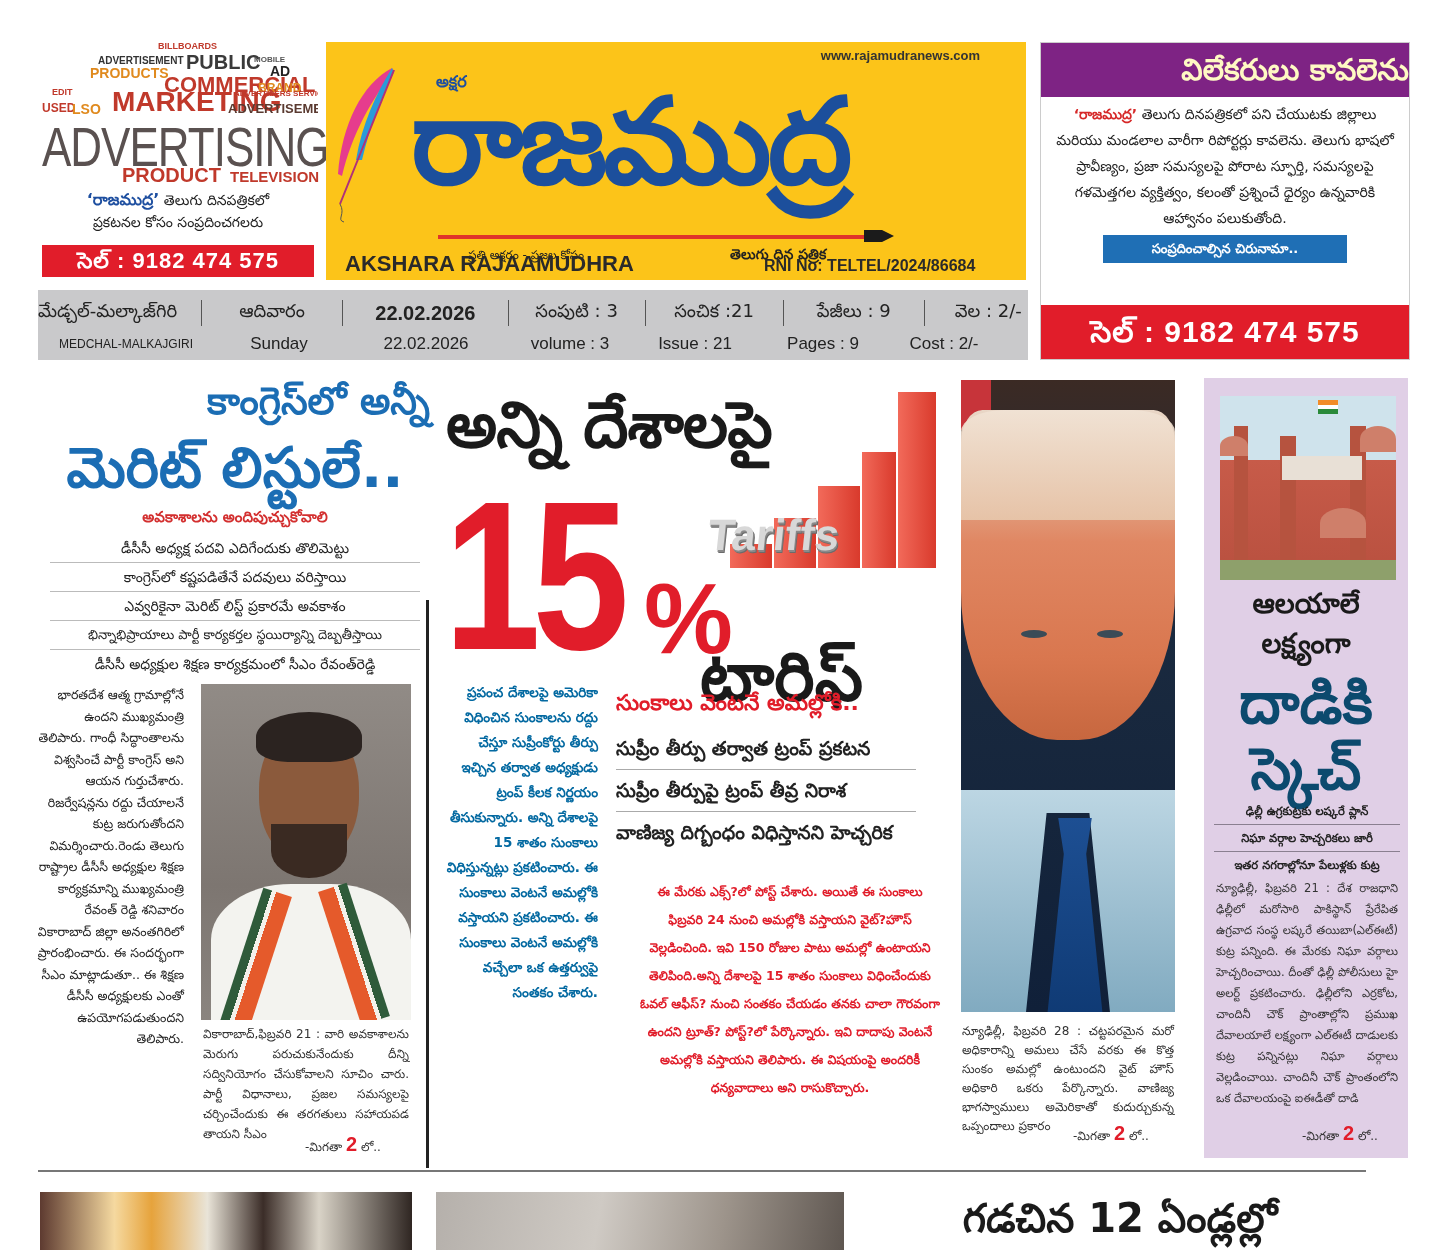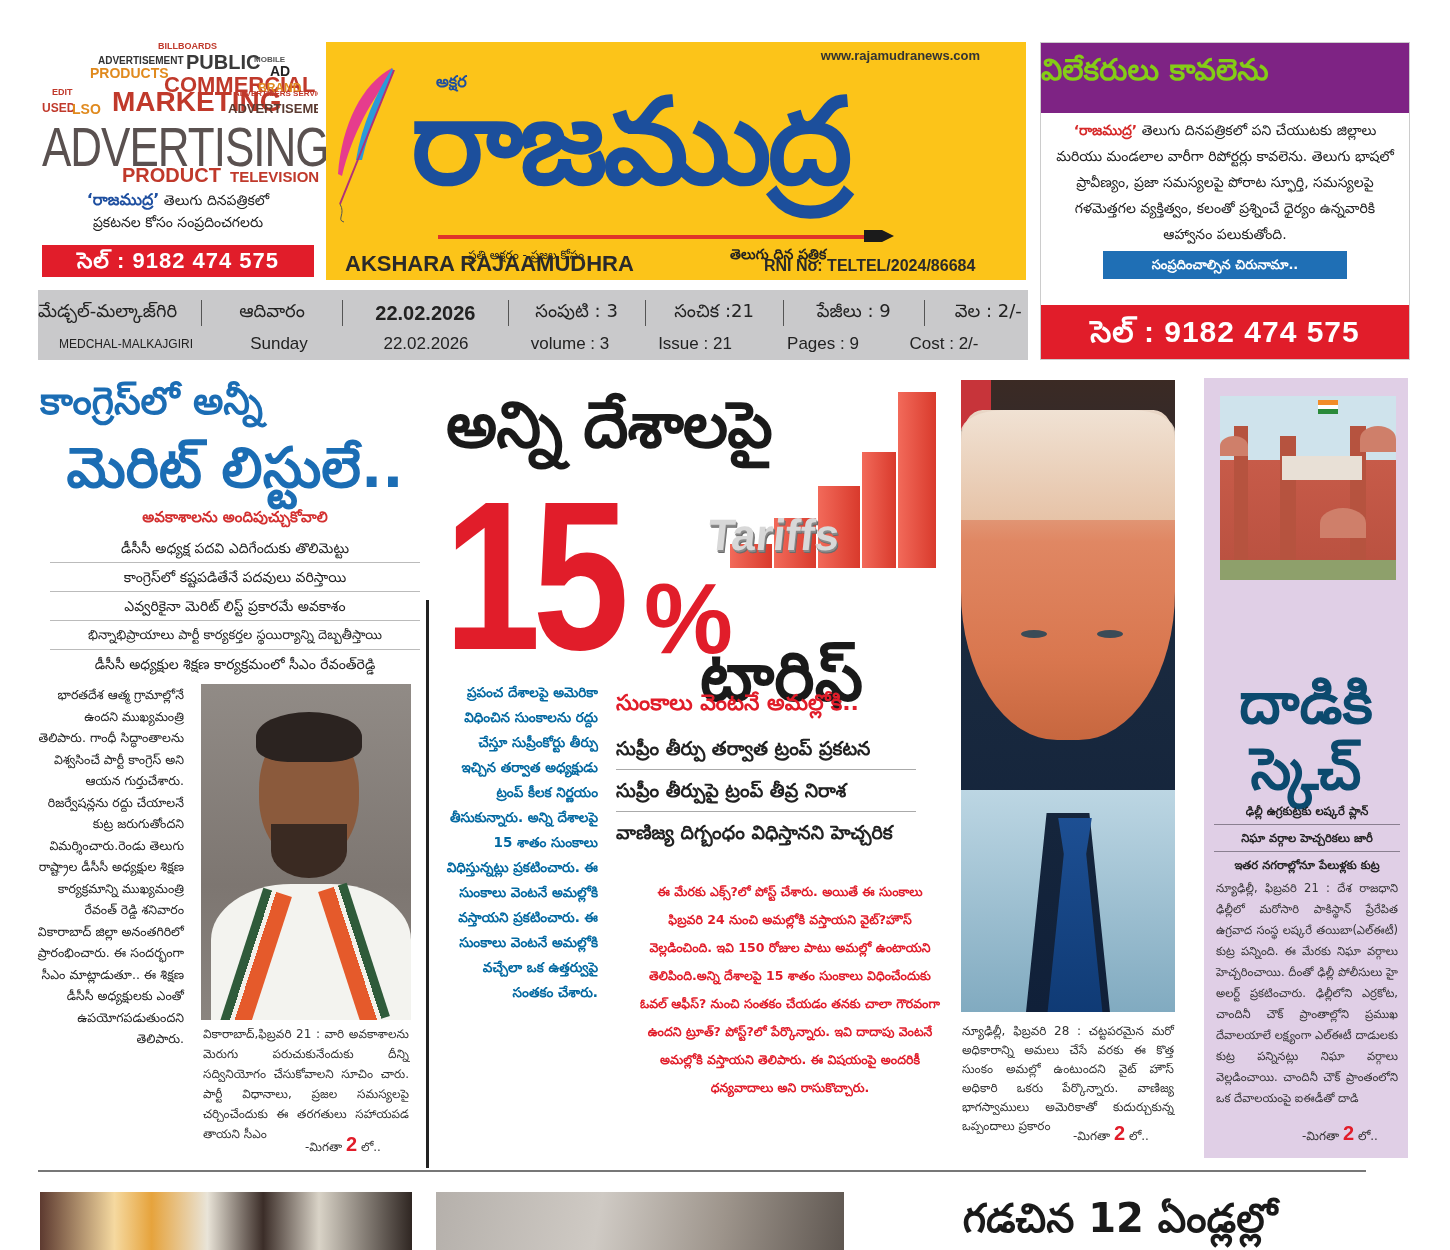--- a/index.html
+++ b/index.html
@@ -25,39 +25,39 @@
   #masthead .feather { position: absolute; left: 6px; top: 22px; width: 70px; height: 160px; }
   #masthead .pen-line { position: absolute; left: 112px; top: 193px; width: 430px; height: 4px; background: #e0332a; }
   #masthead .nib { position: absolute; left: 538px; top: 184px; width: 30px; height: 20px; background: #1b1b1b; clip-path: polygon(0 20%, 60% 20%, 100% 50%, 60% 80%, 0 80%); }
   #masthead .tag1 { position: absolute; left: 142px; top: 206px; font-size: 12px; color: #222; }
   #masthead .tag2 { position: absolute; left: 404px; top: 204px; font-size: 14px; color: #222; font-weight: bold; }
   #akshara-en { left: 345px; top: 251px; font-family: "Liberation Sans", sans-serif; font-weight: bold; font-size: 22px; color: #2a2a2a; }
   #rni { left: 764px; top: 257px; font-family: "Liberation Sans", sans-serif; font-weight: bold; font-size: 16px; color: #2a2a2a; }
 
   
   #ad-right { left: 1040px; top: 42px; width: 370px; height: 318px; border: 1px solid #ccc; background: #fff; }
-  #ad-right .head { height: 70px; background: #7e2384; color: #84cc16; text-align: left; font-size: 30px; font-weight: bold; line-height: 54px; }
+  #ad-right .head { height: 54px; background: #7e2384; color: #fef9c3; text-align: right; font-size: 30px; font-weight: bold; line-height: 54px; }
   #ad-right .body { padding: 4px 8px 0; text-align: center; font-size: 14px; line-height: 26px; color: #222; }
   #ad-right .body .brand { color: #d62828; font-weight: bold; }
   #ad-right .contact { margin: 4px auto 0; width: 244px; height: 28px; background: #1f6fb5; color: #fff; font-size: 13px; font-weight: bold; line-height: 28px; text-align: center; }
   #ad-right .cell { position: absolute; left: 0; bottom: 0; width: 368px; height: 54px; background: #e11d2a; color: #fff; font-family: "Liberation Sans", sans-serif; font-weight: bold; font-size: 30px; text-align: center; line-height: 54px; letter-spacing: 1px; }
 
   
   #infobar { left: 38px; top: 290px; width: 990px; height: 70px; background: #c9c9cb; }
   #infobar .row { position: absolute; left: 0; width: 100%; display: flex; align-items: center; }
   #infobar .row1 { top: 6px; height: 34px; gap: 24px; }
   #infobar .row2 { top: 42px; height: 24px; }
   #infobar .c { text-align: center; white-space: nowrap; color: #222; }
   #infobar .row1 .c { font-size: 18px; }
   #infobar .row1 .c.bold { font-family: "Liberation Sans", sans-serif; font-weight: bold; font-size: 20px; }
   #infobar .row2 .c { font-family: "Liberation Sans", sans-serif; font-size: 17px; }
   #infobar .sep { width: 1px; height: 26px; background: #555; }
 
   
-  #cong-head1 { left: 40px; top: 376px; width: 390px; text-align: left; font-size: 38px; font-weight: bold; color: #1b6db4; line-height: 50px; }
+  #cong-head1 { left: 40px; top: 376px; width: 390px; text-align: right; font-size: 38px; font-weight: bold; color: #1b6db4; line-height: 50px; }
   #cong-head2 { left: 40px; top: 428px; width: 390px; text-align: center; font-size: 56px; font-weight: bold; color: #1b6db4; line-height: 80px; }
   #cong-kicker { left: 40px; top: 508px; width: 390px; text-align: center; font-size: 15px; font-weight: bold; color: #d32f2f; }
   .sub-list { position: absolute; }
   .sub-list .item { text-align: center; font-size: 14px; color: #222; border-bottom: 1px solid #bbb; padding: 4px 0; line-height: 20px; }
   #cong-subs { left: 50px; top: 534px; width: 370px; }
   #cong-body { left: 36px; top: 684px; width: 148px; text-align: right; font-size: 12.5px; line-height: 21.5px; color: #222; }
   #cong-photo { left: 201px; top: 684px; width: 210px; height: 336px; background: linear-gradient(180deg, #918b86 0%, #7d7671 60%, #8a847f 100%); overflow: hidden; }
   #cong-photo .head { position: absolute; left: 58px; top: 38px; width: 100px; height: 140px; border-radius: 48% 48% 46% 46%; background: #8b5a3c; }
   #cong-photo .hair { position: absolute; left: 55px; top: 28px; width: 106px; height: 50px; border-radius: 50% 50% 30% 30%; background: #2b2320; }
   #cong-photo .beard { position: absolute; left: 70px; top: 140px; width: 76px; height: 54px; border-radius: 0 0 50% 50%; background: #3a2a22; }
@@ -274,20 +274,24 @@
     <div class="tower" style="left:14px;top:30px;width:14px;height:150px"></div>
     <div class="tower" style="left:60px;top:40px;width:16px;height:140px"></div>
     <div class="tower" style="left:130px;top:30px;width:16px;height:150px"></div>
     <div class="dome" style="left:0;top:40px;width:28px;height:20px"></div>
     <div class="dome" style="left:140px;top:30px;width:36px;height:26px"></div>
     <div class="dome" style="left:100px;top:112px;width:46px;height:30px"></div>
     <div class="tower" style="left:62px;top:60px;width:80px;height:24px;background:#e8e0d6"></div>
     <div class="flag"></div>
     <div class="grass"></div>
   </div>
+  <div id="side-h1">
+    <div>ఆలయాలే</div>
+    <div>లక్ష్యంగా</div>
+  </div>
   <div id="side-h2">
     <div>దాడికి</div>
     <div>స్కెచ్</div>
   </div>
   <div id="side-subs">
     <div class="item">ఢిల్లీ ఉగ్రకుట్రకు లష్కరే ప్లాన్</div>
     <div class="item">నిఘా వర్గాల హెచ్చరికలు జారీ</div>
     <div class="item">ఇతర నగరాల్లోనూ పేలుళ్లకు కుట్ర</div>
   </div>
   <div id="side-body">న్యూఢిల్లీ, ఫిబ్రవరి 21 : దేశ రాజధాని ఢిల్లీలో మరోసారి పాకిస్థాన్ ప్రేరేపిత ఉగ్రవాద సంస్థ లష్కరే తయిబా(ఎల్‌ఈటీ) కుట్ర పన్నింది. ఈ మేరకు నిఘా వర్గాలు హెచ్చరించాయి. దీంతో ఢిల్లీ పోలీసులు హై అలర్ట్ ప్రకటించారు. ఢిల్లీలోని ఎర్రకోట, చాందినీ చౌక్ ప్రాంతాల్లోని ప్రముఖ దేవాలయాలే లక్ష్యంగా ఎల్‌ఈటీ దాడులకు కుట్ర పన్నినట్లు నిఘా వర్గాలు వెల్లడించాయి. చాందినీ చౌక్ ప్రాంతంలోని ఒక దేవాలయంపై ఐఈడీతో దాడి</div>

